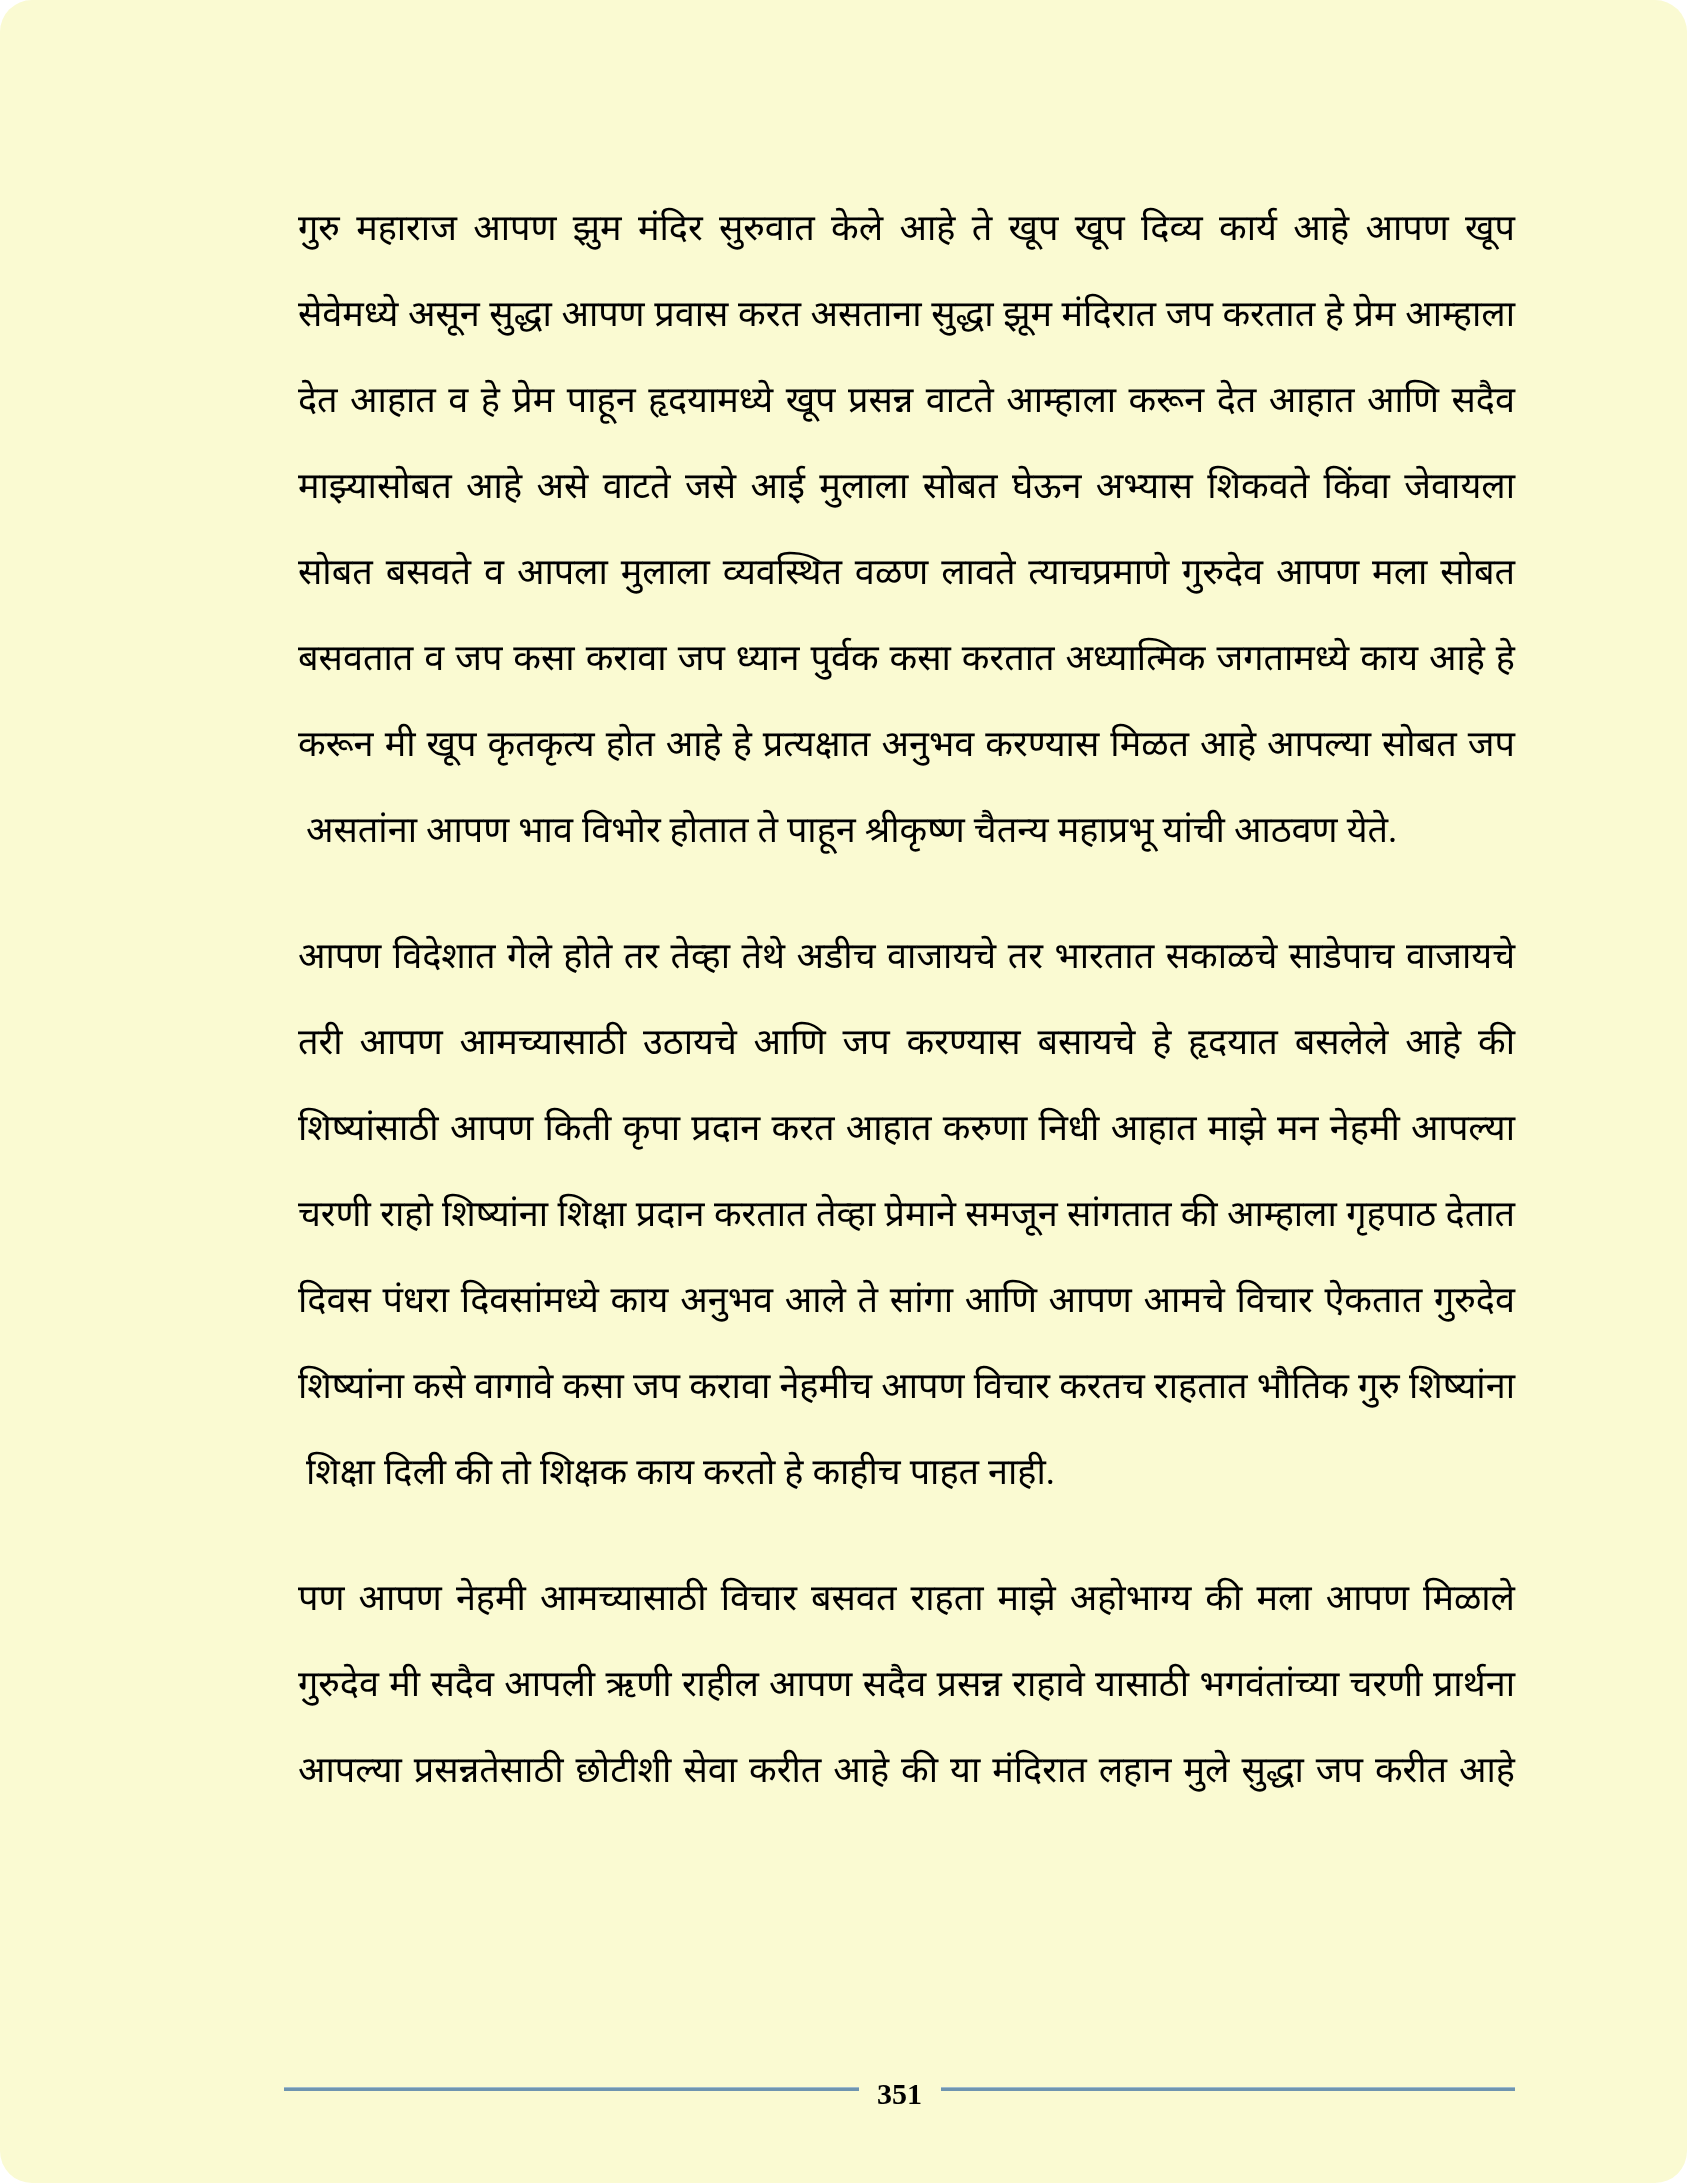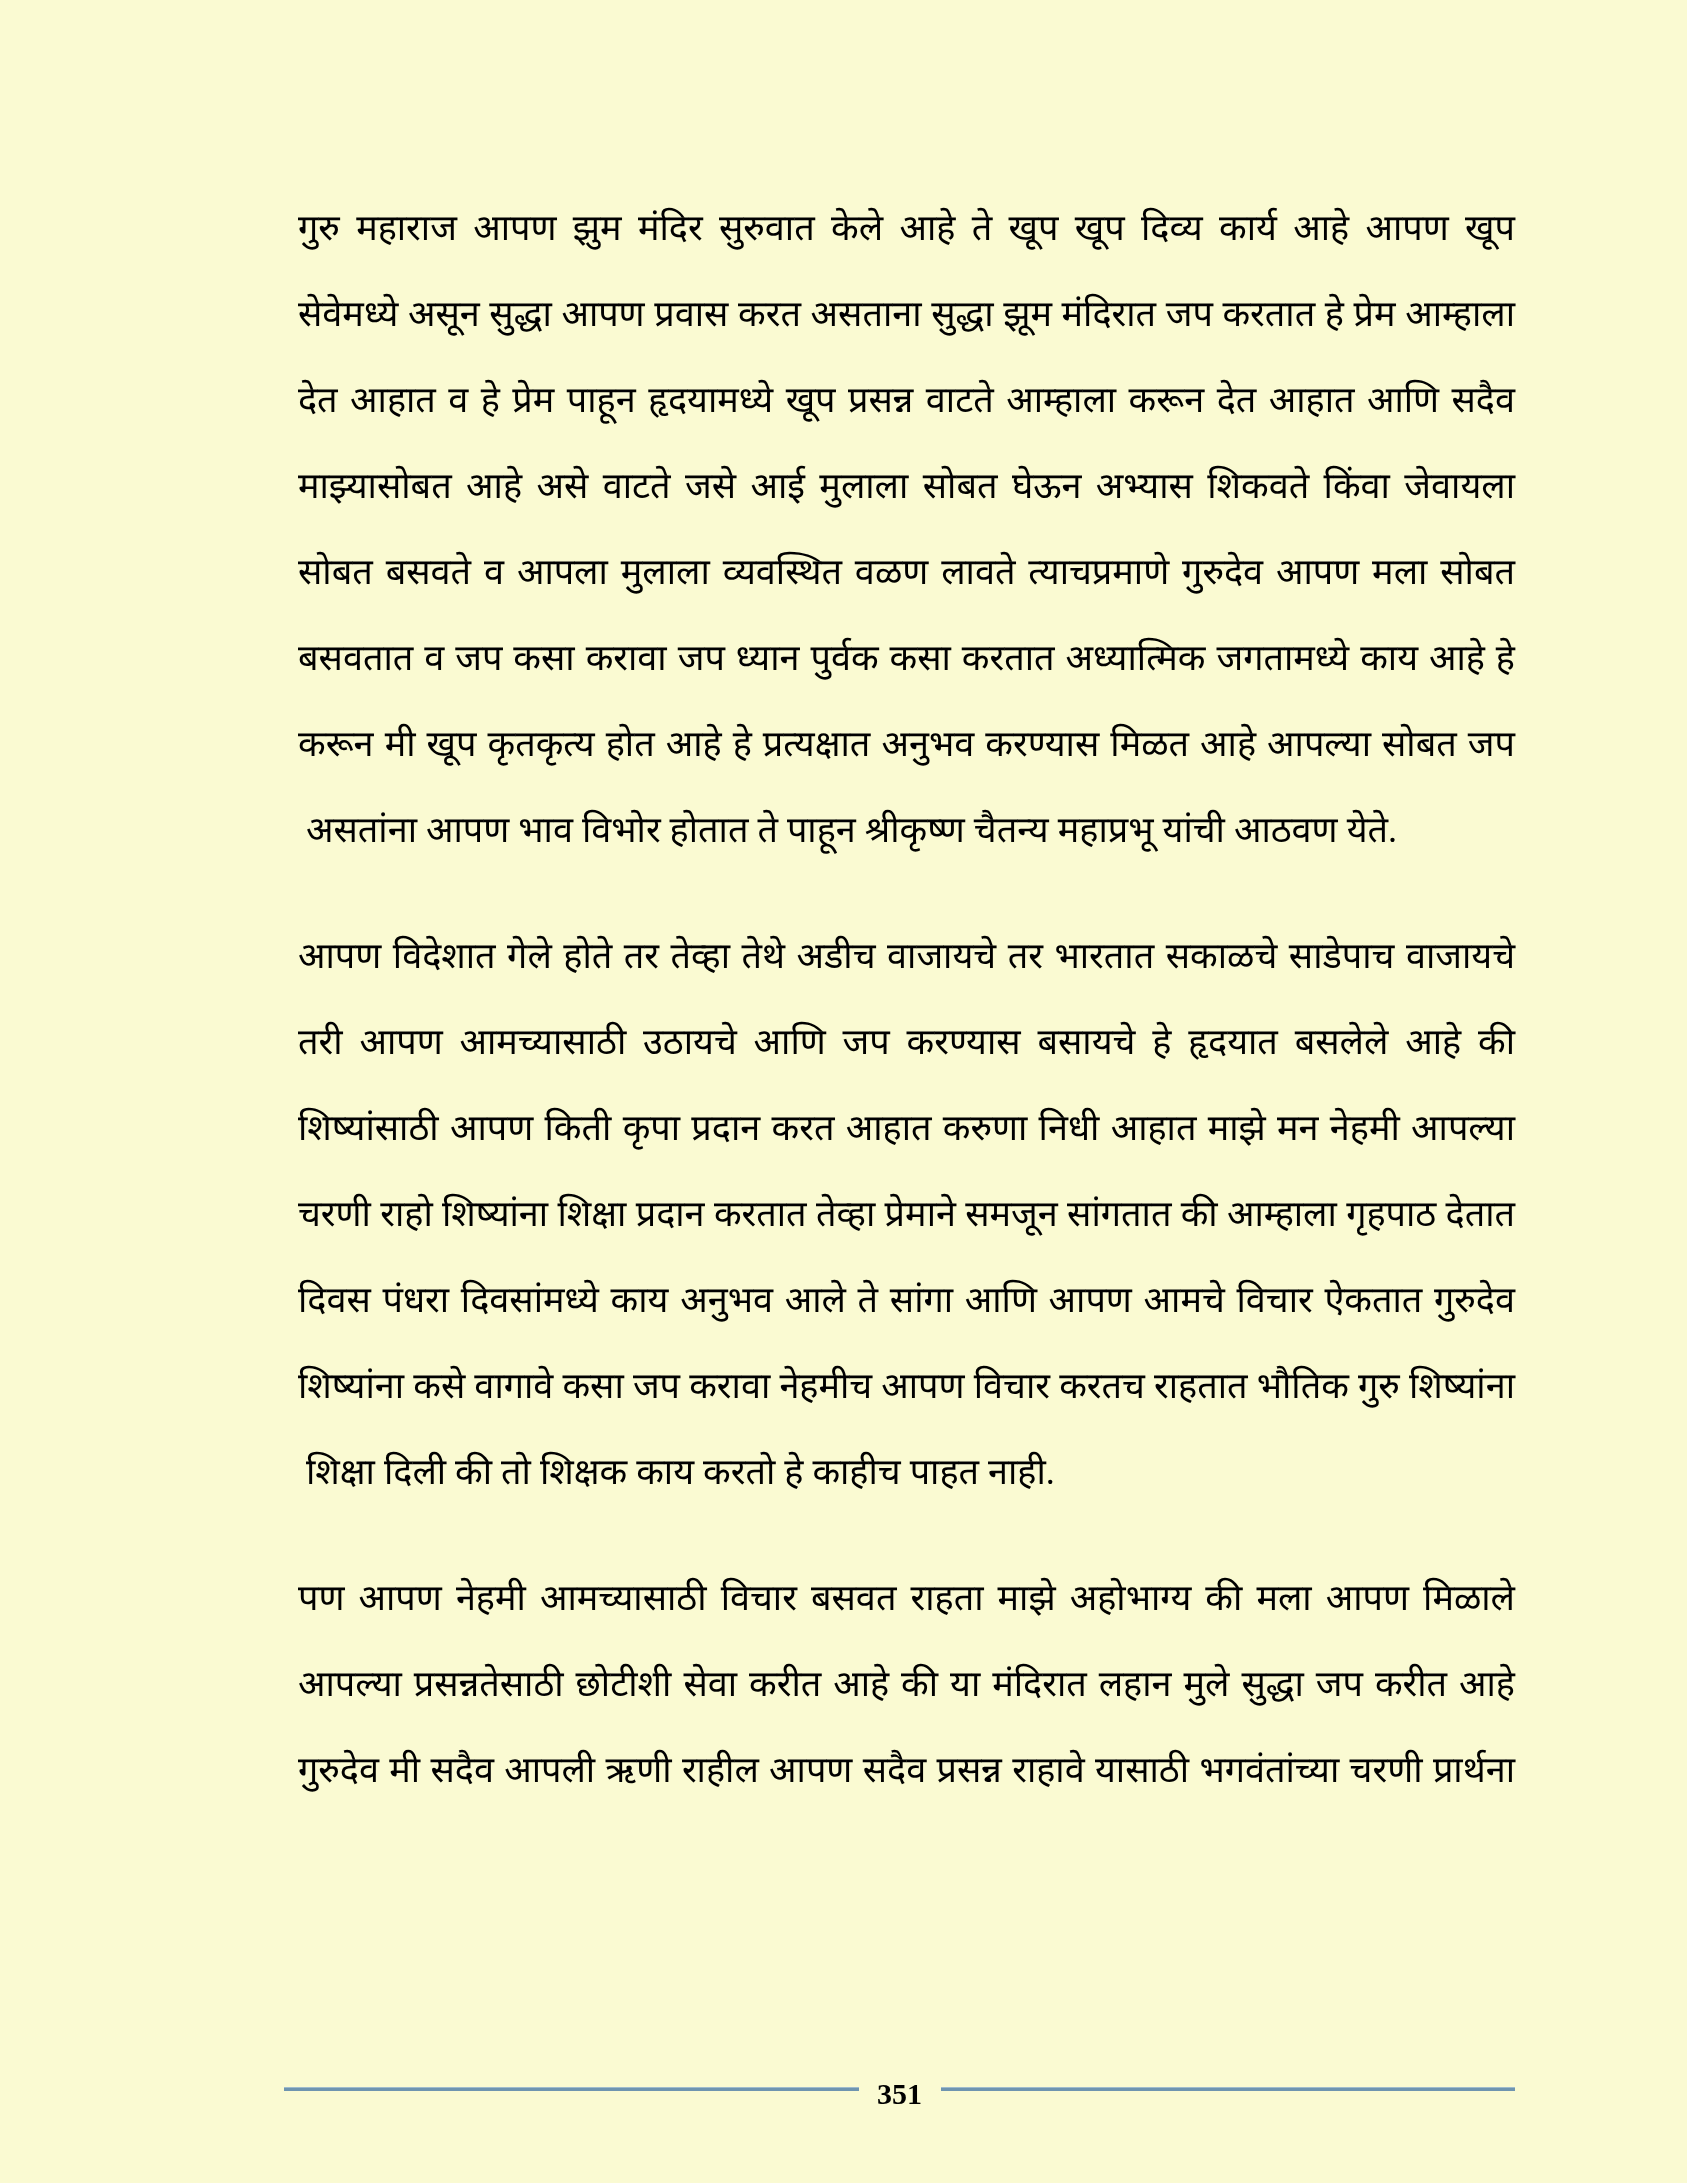--- a/index.html
+++ b/index.html
@@ -5,20 +5,21 @@
   html, body { margin: 0; padding: 0; }
   body {
     width: 1687px; height: 2183px;
     font-family: "Liberation Serif", "DejaVu Serif", serif;
     overflow: hidden;
   }
   .page {
     position: relative;
     width: 1687px; height: 2183px;
     background: #FAFAD2;
+    border-radius: 32px;
   }
   .content {
     position: absolute;
     left: 298px; top: 185px; width: 1217px;
     color: #000;
   }
   .para { margin: 0 0 40px 0; }
   .line {
     font-size: 36px;
     height: 86px;
@@ -72,22 +73,22 @@
       <div class="line">तरी आपण आमच्यासाठी उठायचे आणि जप करण्यास बसायचे हे हृदयात बसलेले आहे की</div>
       <div class="line">शिष्यांसाठी आपण किती कृपा प्रदान करत आहात करुणा निधी आहात माझे मन नेहमी आपल्या</div>
       <div class="line">चरणी राहो शिष्यांना शिक्षा प्रदान करतात तेव्हा प्रेमाने समजून सांगतात की आम्हाला गृहपाठ देतात</div>
       <div class="line">दिवस पंधरा दिवसांमध्ये काय अनुभव आले ते सांगा आणि आपण आमचे विचार ऐकतात गुरुदेव</div>
       <div class="line">शिष्यांना कसे वागावे कसा जप करावा नेहमीच आपण विचार करतच राहतात भौतिक गुरु शिष्यांना</div>
       <div class="line natural">शिक्षा दिली की तो शिक्षक काय करतो हे काहीच पाहत नाही.</div>
     </div>
 
     <div class="para">
       <div class="line">पण आपण नेहमी आमच्यासाठी विचार बसवत राहता माझे अहोभाग्य की मला आपण मिळाले</div>
+      <div class="line">गुरुदेव मी सदैव आपली ऋणी राहील आपण सदैव प्रसन्न राहावे यासाठी भगवंतांच्या चरणी प्रार्थना</div>
       <div class="line">आपल्या प्रसन्नतेसाठी छोटीशी सेवा करीत आहे की या मंदिरात लहान मुले सुद्धा जप करीत आहे</div>
-      <div class="line">गुरुदेव मी सदैव आपली ऋणी राहील आपण सदैव प्रसन्न राहावे यासाठी भगवंतांच्या चरणी प्रार्थना</div>
     </div>
 
   </div>
 
   <div class="footer">
     <div class="rule"></div>
     <div class="page-num">351</div>
     <div class="rule"></div>
   </div>
 

